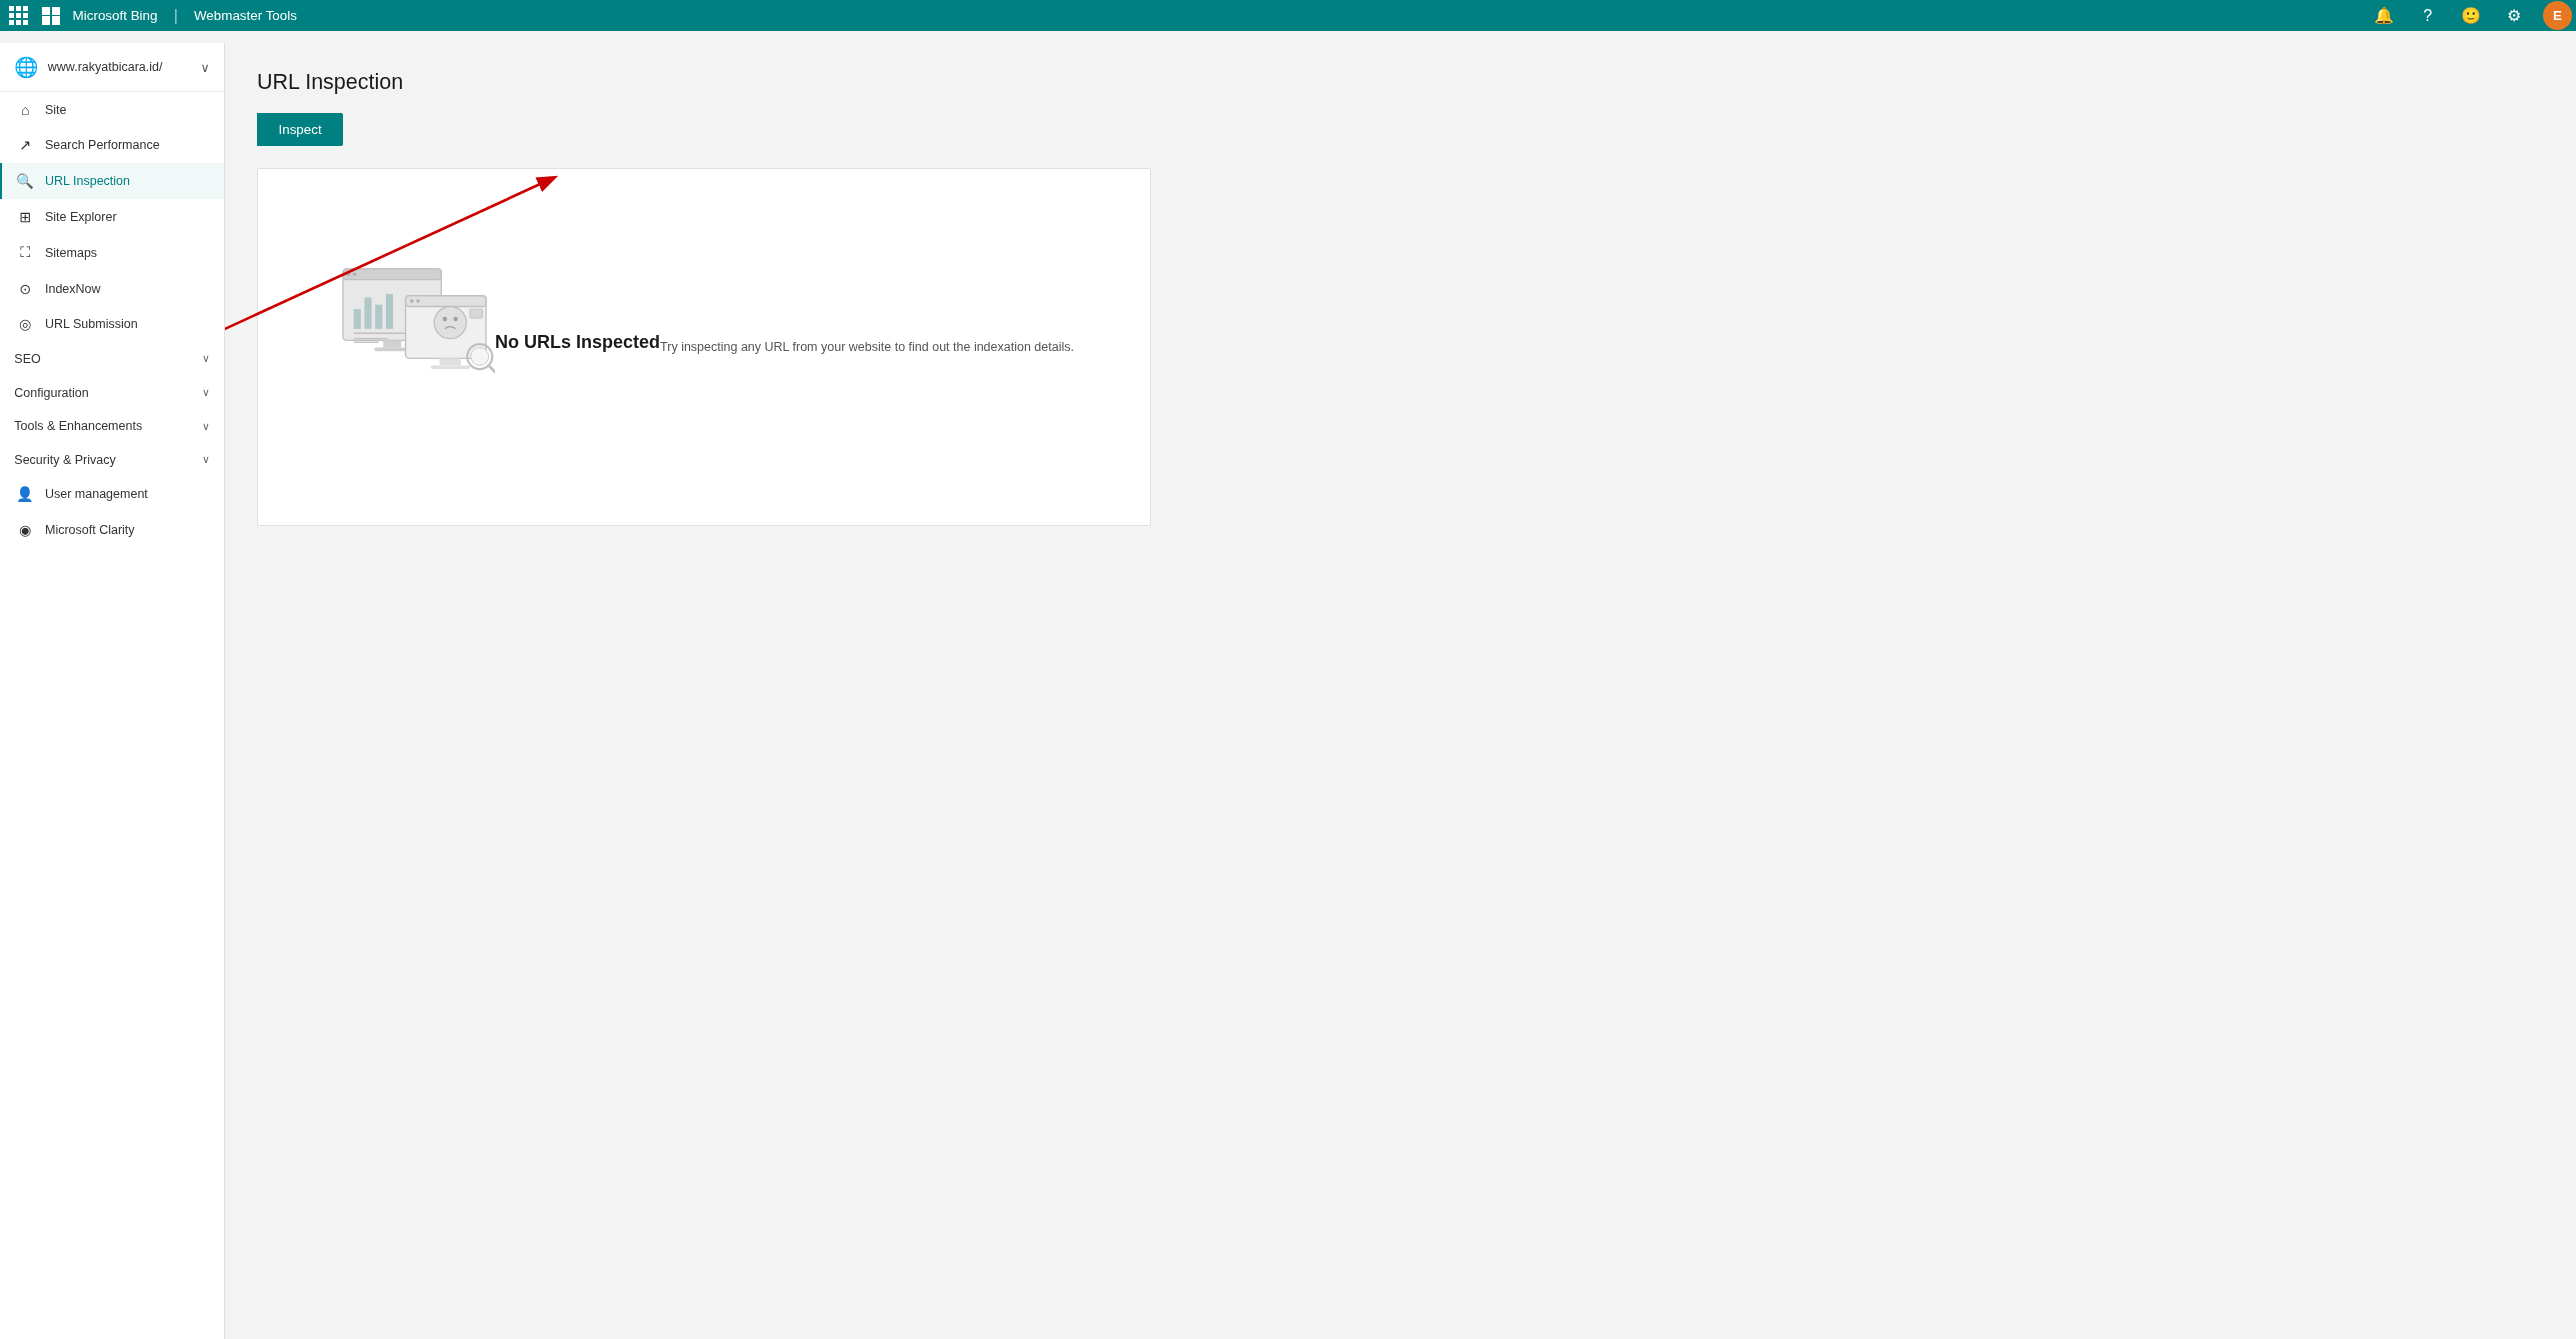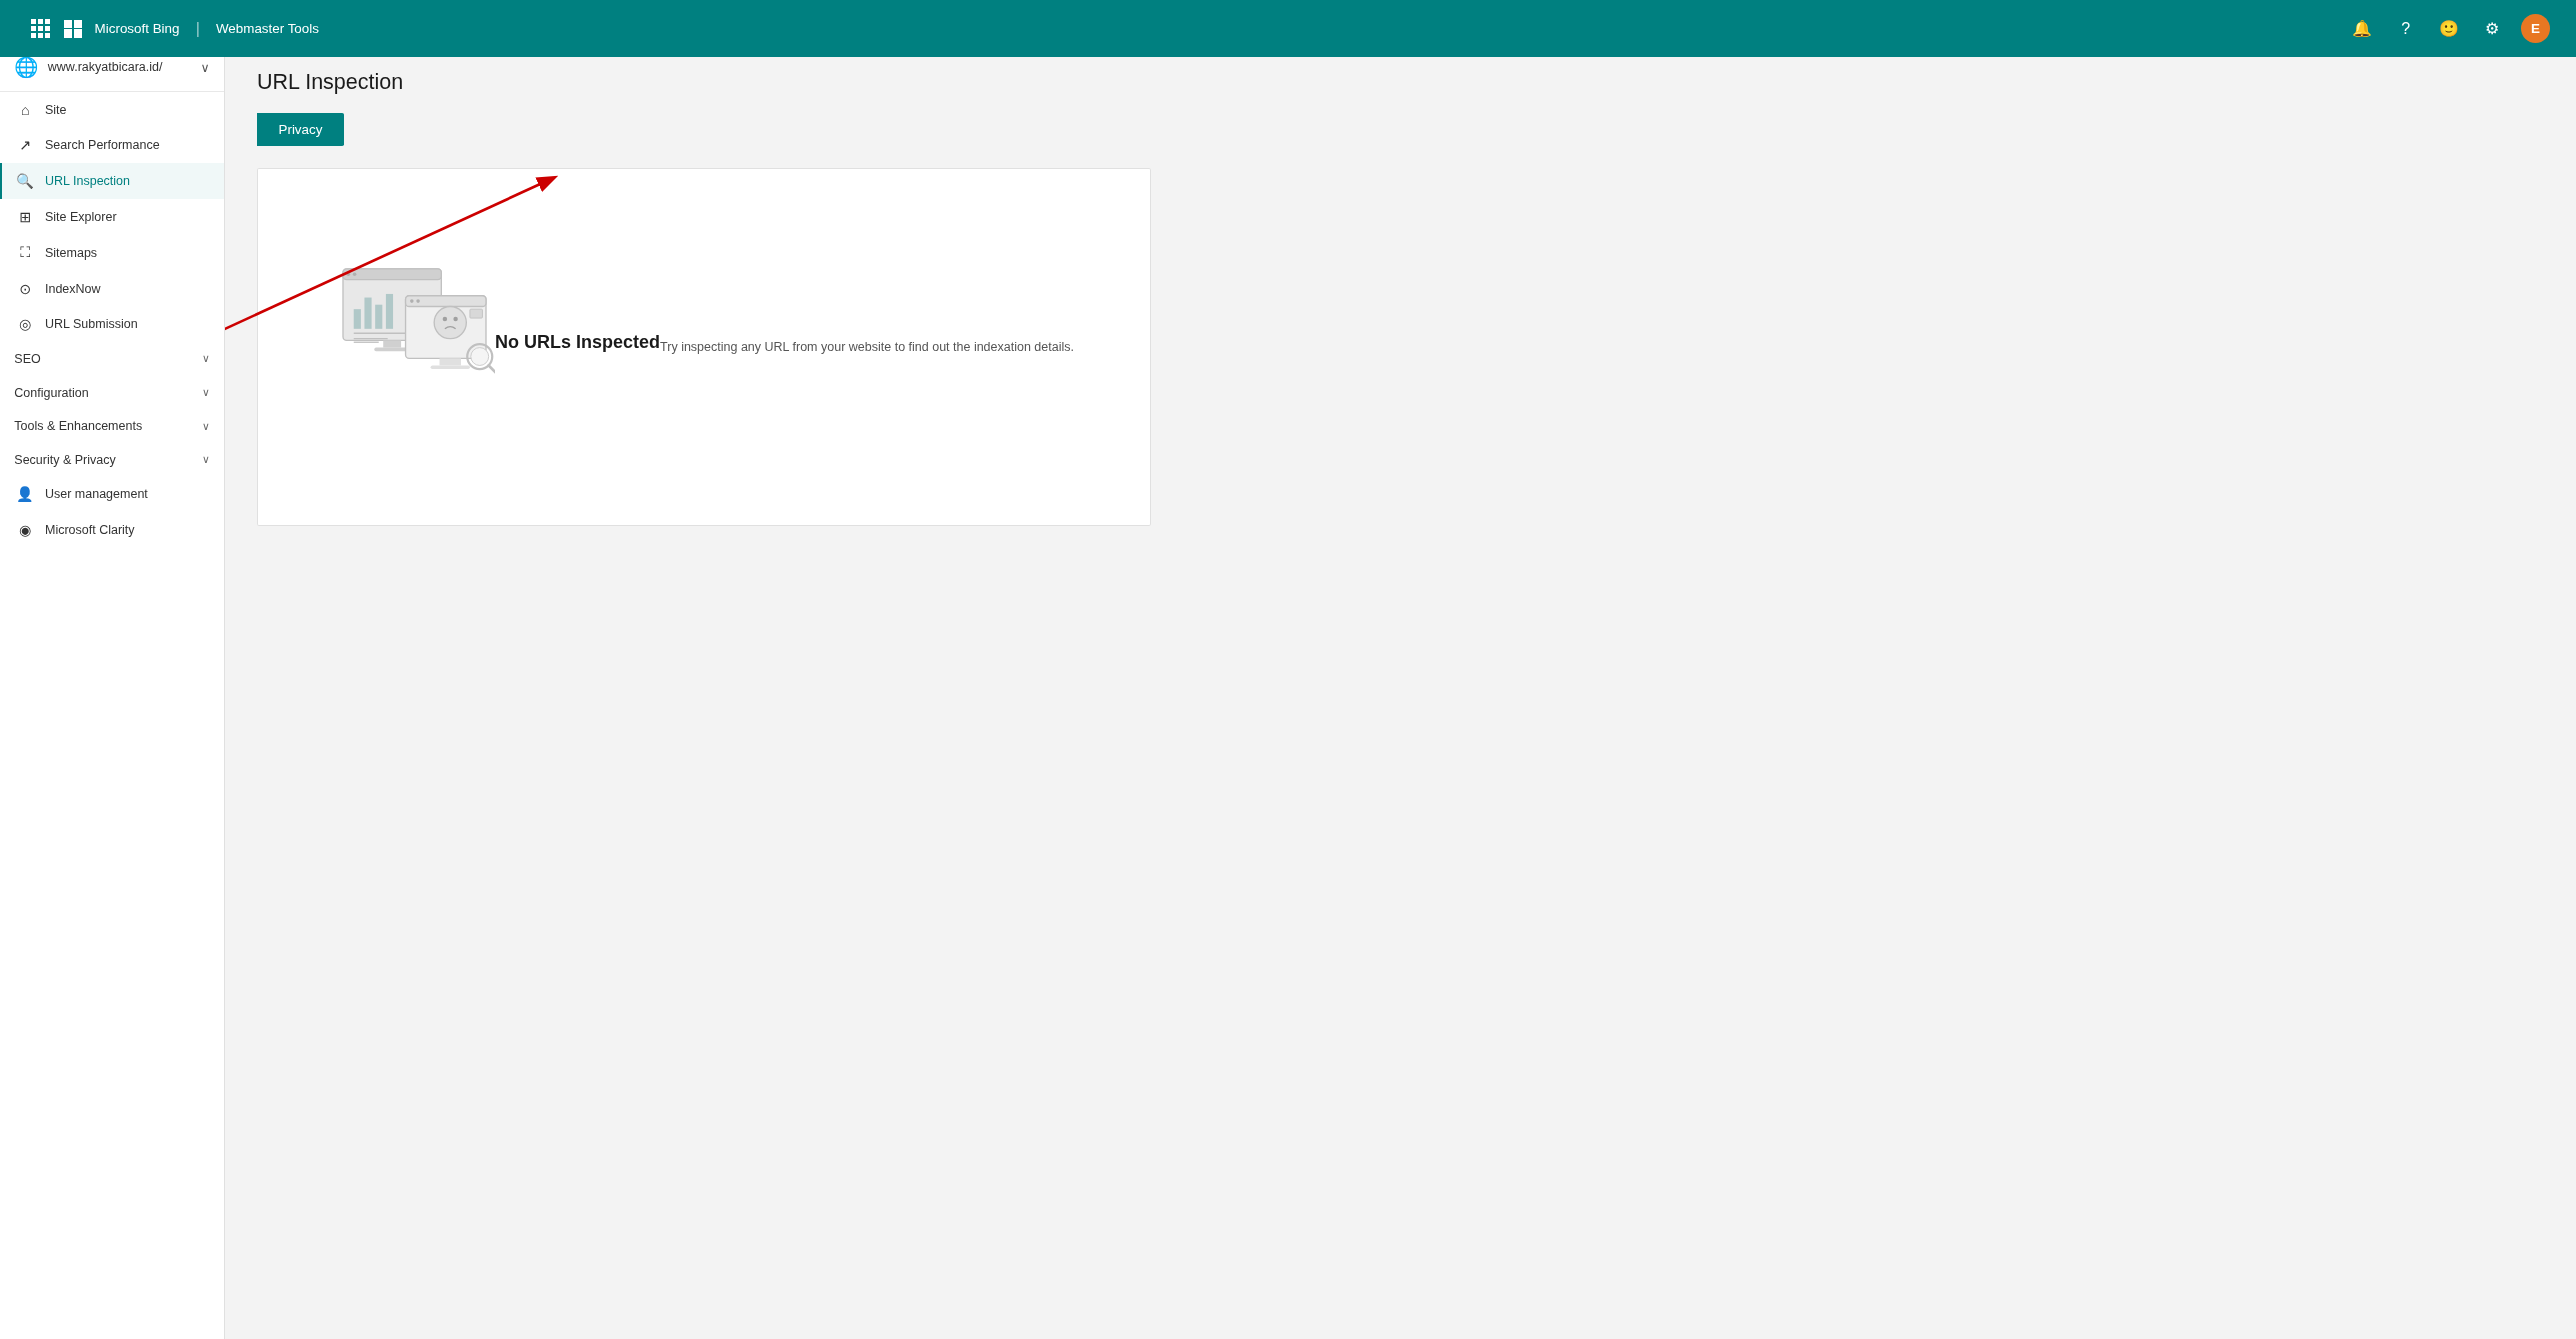--- a/index.html
+++ b/index.html
@@ -1,24 +1,24 @@
 <!DOCTYPE html>
 <html style="font-size:14.3px"><head>
   <meta charset="utf-8">
   <style>
     * { margin: 0; padding: 0; box-sizing: border-box; }
     body { font-family: 'Segoe UI', sans-serif; background: #f3f3f3; min-height: 100vh; }
 
     
     .topbar {
       background: #008080;
-      height: 57px;
-      display: flex;
-      align-items: center;
-      padding: 0 26px;
+      height: 31px;
+      display: flex;
+      align-items: center;
+      padding: 0 4px;
       justify-content: space-between;
       position: fixed;
       top: 0; left: 0; right: 0;
       z-index: 100;
     }
     .topbar-left {
       display: flex;
       align-items: center;
       gap: 9px;
     }
@@ -347,21 +347,21 @@
       <span>Microsoft Clarity</span>
     </div>
 
   </aside>
 
   <main class="main-content">
 
     <h1 class="page-title">URL Inspection</h1>
 
     <div class="url-inspect-bar">
-      <button class="inspect-btn">Privacy</button>
+      <button class="inspect-btn">Inspect</button>
     </div>
 
     <div class="empty-card" style="position: relative;">
 
       <svg style="position:absolute;top:0;left:-179px;width:537px;height:197px;pointer-events:none;overflow:visible;" viewBox="0 0 600 220" width="537" height="197">
         <line x1="160" y1="180" x2="530" y2="10" stroke="#cc0000" stroke-width="3" marker-end="url(#arrowhead)"></line>
         <defs>
           <marker id="arrowhead" markerWidth="8" markerHeight="8" refX="6" refY="3" orient="auto">
             <polygon points="0 0, 8 3, 0 6" fill="#cc0000"></polygon>
           </marker>

